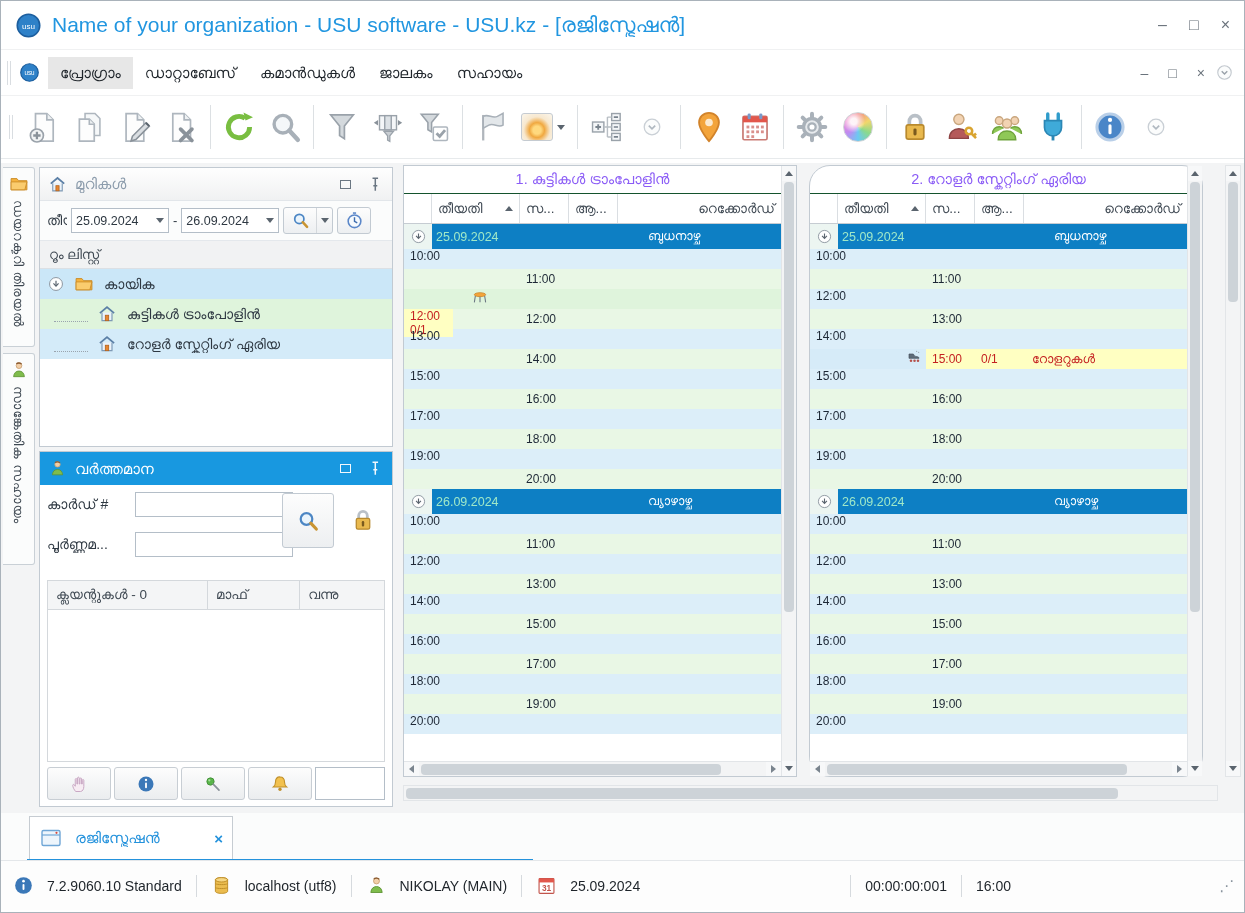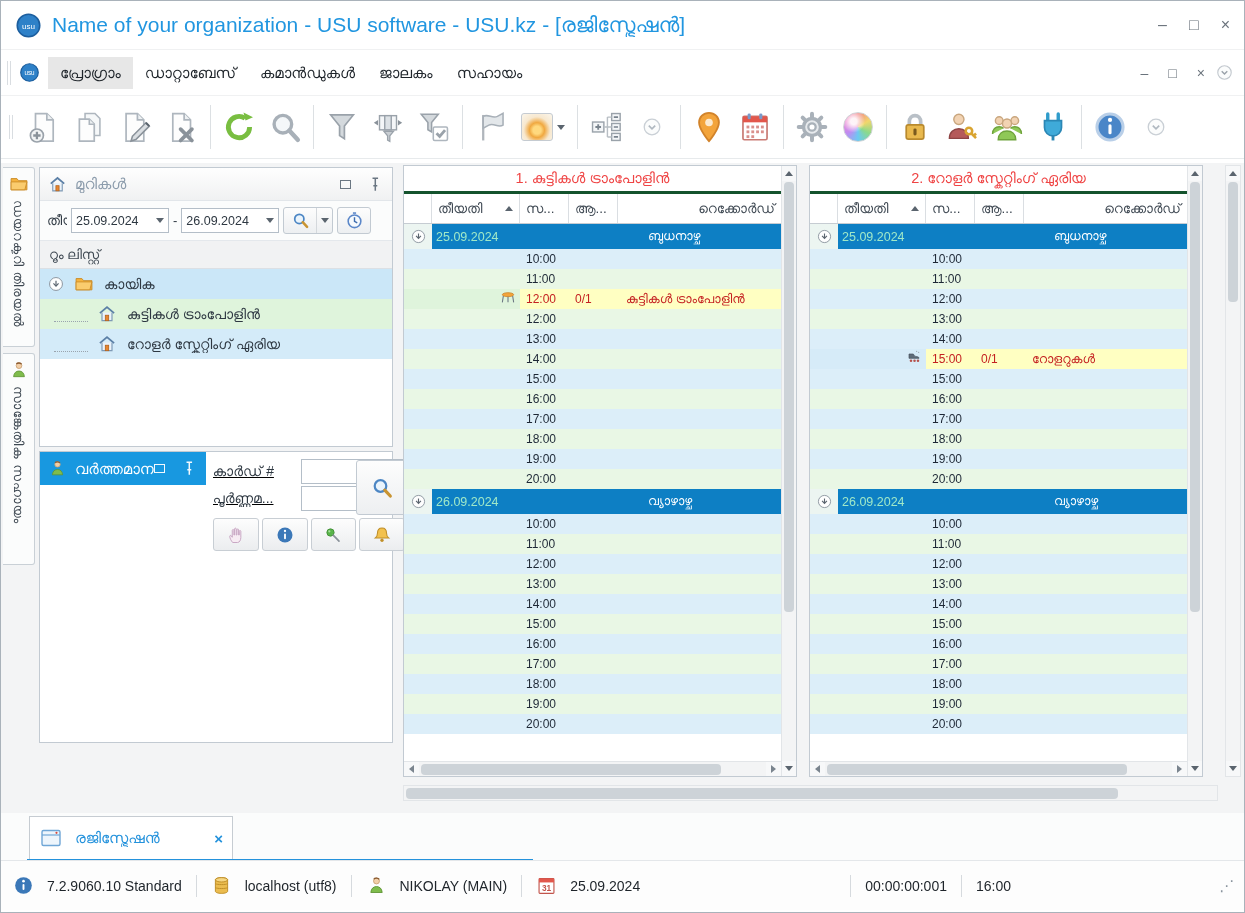--- a/index.html
+++ b/index.html
@@ -51,21 +51,21 @@
   .side-tab{width:32px;background:#FBFCFC;border:1px solid #C9D0D6;border-left:none;border-radius:0 3px 3px 0;
             display:flex;flex-direction:column;align-items:center;padding:6px 0;margin-bottom:6px;cursor:default;}
   .side-tab svg{width:20px;height:20px;flex:none;margin-bottom:6px;}
   .vlabel{writing-mode:vertical-rl;font-size:13px;color:#3E4852;white-space:nowrap;overflow:hidden;letter-spacing:1px;}
   .side-tab.t1{height:180px;}
   .side-tab.t2{height:212px;}
 
   
   .dock{position:absolute;background:#FFFFFF;border:1px solid #C2CAD2;}
   .rooms-panel{left:38px;top:4px;width:354px;height:280px;display:flex;flex-direction:column;}
-  .current-panel{left:38px;top:288px;width:354px;height:292px;display:flex;flex-direction:row;}
+  .current-panel{left:38px;top:288px;width:354px;height:356px;display:flex;flex-direction:column;}
   .dock-head{height:33px;display:flex;align-items:center;padding:0 8px;flex:none;justify-content:flex-end;}
   .rooms-panel .dock-head{background:linear-gradient(#FEFEFE,#F0F1F2);border-bottom:1px solid #E2E6EA;color:#8C9CAC;}
   .current-panel .dock-head{background:#1898E0;color:#FFFFFF;}
   .dock-head .dk-title{margin-left:8px;font-size:15px;flex:1;white-space:nowrap;overflow:hidden;}
   .dock-head svg{width:19px;height:19px;flex:none;}
   .dock-btns{display:flex;align-items:center;gap:14px;}
   .max-box{width:11px;height:9px;border:1.6px solid currentColor;display:inline-block;}
   .rooms-panel .dock-btns{color:#6A7682;}
   .current-panel .dock-btns{color:#F2F8FD;}
 
@@ -92,21 +92,21 @@
   .tree-row.tr2{background:#D4EBF9;}
   .texp{width:18px;height:18px;margin-left:7px;flex:none;}
   .texp svg{width:18px;height:18px;}
   .ticon{width:20px;height:20px;margin-left:9px;flex:none;}
   .ticon svg{width:20px;height:20px;}
   .tind{width:34px;height:100%;margin-left:14px;border-bottom:1px dotted #9AA4AE;margin-bottom:15px;flex:none;}
   .tlabel{margin-left:10px;white-space:nowrap;overflow:hidden;}
 
   
   .cur-body{flex:1;display:flex;flex-direction:column;padding:7px 7px 6px 7px;position:relative;}
-  .cur-row{display:flex;align-items:center;margin-bottom:2px;text-decoration:underline;}
+  .cur-row{display:flex;align-items:center;margin-bottom:15px;}
   .cur-label{width:88px;font-size:14px;color:#2E3842;white-space:nowrap;overflow:hidden;flex:none;}
   .cur-input{width:158px;height:25px;border:1px solid #B4BEC8;background:#FFF;flex:none;}
   .cur-search{position:absolute;right:58px;top:8px;width:52px;height:55px;border:1px solid #C2CAD2;border-radius:3px;
               background:linear-gradient(#FDFDFD,#EDEFF1);display:flex;align-items:center;justify-content:center;}
   .cur-search svg{width:24px;height:24px;}
   .cur-lock{position:absolute;right:16px;top:22px;width:26px;height:26px;}
   .cur-lock svg{width:26px;height:26px;}
   .cli-table{margin-top:8px;border:1px solid #D4D8DC;flex:1;display:flex;flex-direction:column;}
   .cli-head{height:29px;display:flex;background:#F4F5F6;border-bottom:1px solid #D4D8DC;flex:none;}
   .cli-head .cc{display:flex;align-items:center;padding:0 8px;font-size:13.5px;color:#3E4852;border-right:1px solid #D4D8DC;white-space:nowrap;overflow:hidden;}
@@ -115,42 +115,42 @@
   .cur-btns{height:33px;display:flex;gap:3px;margin-top:5px;flex:none;}
   .cbtn{flex:1;border:1px solid #C8CED4;border-radius:3px;background:linear-gradient(#FDFDFD,#EBEDEF);
         display:flex;align-items:center;justify-content:center;}
   .cbtn svg{width:20px;height:20px;}
   .cur-msg{flex:1.1;border:1px solid #B4BEC8;background:#FFF;}
 
   
   .workspace{position:absolute;left:396px;top:0;right:0;bottom:0;}
   .sch-panel{position:absolute;top:2px;height:612px;background:#FFF;border:1px solid #C2CAD2;display:flex;}
   .sch-panel.p1{left:6px;width:394px;}
-  .sch-panel.p2{left:412px;width:394px;}
+  .sch-panel.p2{left:412px;width:394px;border-radius:21px;}
   .sch-content{flex:1;display:flex;flex-direction:column;overflow:hidden;}
-  .sch-title{height:28px;border-bottom:3px solid #14532d;display:flex;align-items:center;justify-content:center;
-             font-size:14.5px;color:#ef4444;white-space:nowrap;overflow:hidden;flex:none;}
+  .sch-title{height:28px;border-bottom:1px solid #14532d;display:flex;align-items:center;justify-content:center;
+             font-size:14.5px;color:#8b5cf6;white-space:nowrap;overflow:hidden;flex:none;}
   .sch-cols{height:30px;display:flex;border-bottom:1px solid #C6CCD2;background:#FFF;flex:none;}
   .sch-cols .ch{display:flex;align-items:center;font-size:13.5px;color:#3E4852;border-right:1px solid #DADEE2;
                 padding:0 6px;white-space:nowrap;overflow:hidden;}
   .ch-gut{width:28px;flex:none;padding:0!important;}
   .ch-date{width:88px;flex:none;}
   .ch-date .tri-up{margin-left:auto;}
   .ch-time{width:49px;flex:none;}
   .ch-count{width:49px;flex:none;}
   .ch-rec{flex:1;justify-content:flex-end;border-right:none!important;}
   .sch-rows{flex:1;overflow:hidden;background:#FFF;}
   .sch-grow{display:flex;height:25px;}
   .g-gut{width:28px;flex:none;display:flex;align-items:center;justify-content:center;background:#ECF5F1;}
   .g-gut svg{width:17px;height:17px;}
   .g-bar{flex:1;position:relative;display:flex;align-items:center;background:#0D7FC4;overflow:hidden;}
   .g-date{margin-left:4px;font-size:12.5px;color:#9FE8C8;white-space:nowrap;}
   .g-day{position:absolute;left:216px;font-size:12.5px;color:#ffffff;white-space:nowrap;}
   .sch-row{display:flex;height:20px;}
-  .sch-row.a-b{background:#DCEEF9;}
+  .sch-row.a-b{background:#DCEEF9;flex-direction:column;}
   .sch-row.a-g{background:#E9F7E5;}
   .r-gut{width:28px;flex:none;}
   .r-date{width:88px;flex:none;display:flex;align-items:center;justify-content:flex-end;padding-right:3px;}
   .r-date svg{width:18px;height:16px;}
   .r-time{width:49px;flex:none;font-size:12px;color:#1E2836;display:flex;align-items:center;padding-left:6px;white-space:nowrap;}
   .r-count{width:49px;flex:none;font-size:12px;display:flex;align-items:center;padding-left:6px;white-space:nowrap;}
   .r-rec{flex:1;font-size:12.5px;display:flex;align-items:center;padding-left:8px;white-space:nowrap;overflow:hidden;}
   .sch-row.booked .r-time,.sch-row.booked .r-count,.sch-row.booked .r-rec{background:#FFFFC2;color:#C42121;}
 
   
@@ -546,20 +546,28 @@
             <svg viewBox="0 0 24 24">
           <circle cx="10.5" cy="10" r="5.8" fill="#EAF4FC" stroke="#4C86C4" stroke-width="2.2"></circle>
           <path d="M14.8 14.2l5.5 5.8" stroke="#C99432" stroke-width="3.2" stroke-linecap="round"></path>
             </svg>
           </span>
         <span class="cur-lock"><svg viewBox="0 0 24 24">
           <path d="M8 11V8.3C8 5.8 9.8 4 12 4s4 1.8 4 4.3V11" fill="none" stroke="#B9C0C7" stroke-width="2.6"></path>
           <rect x="5.8" y="10.5" width="12.4" height="10" rx="1.5" fill="#E9B94E" stroke="#B98A2E" stroke-width="1.2"></rect>
           <rect x="10.9" y="13" width="2.2" height="5" rx="1" fill="#7A5A1E"></rect>
             </svg></span>
+        <div class="cli-table">
+          <div class="cli-head">
+            <span class="cc c1">ക്ലയന്റുകൾ - 0</span>
+            <span class="cc c2">മാഫ്</span>
+            <span class="cc c3">വന്നു</span>
+          </div>
+          <div class="cli-body"></div>
+        </div>
         <div class="cur-btns">
           <span class="cbtn">
               <svg viewBox="0 0 24 24">
             <path d="M8 21c-2-2.5-3.5-5-3.5-7.5 0-1 1.4-1.4 2-.4l1 1.6V6.5c0-1.4 2-1.4 2 0V12h.8V4.8c0-1.4 2-1.4 2 0V12h.8V5.8c0-1.4 2-1.4 2 0V12h.8V7.6c0-1.3 1.9-1.3 1.9 0V15c0 3-1.5 6-4 6z" fill="#F7ECF3" stroke="#C9A8C4" stroke-width="1.2"></path>
               </svg>
             </span>
           <span class="cbtn">
               <svg viewBox="0 0 24 24">
             <circle cx="12" cy="12" r="9" fill="#3B78B8"></circle>
             <rect x="10.9" y="10.2" width="2.2" height="6.8" rx="1.1" fill="#FFFFFF"></rect>

